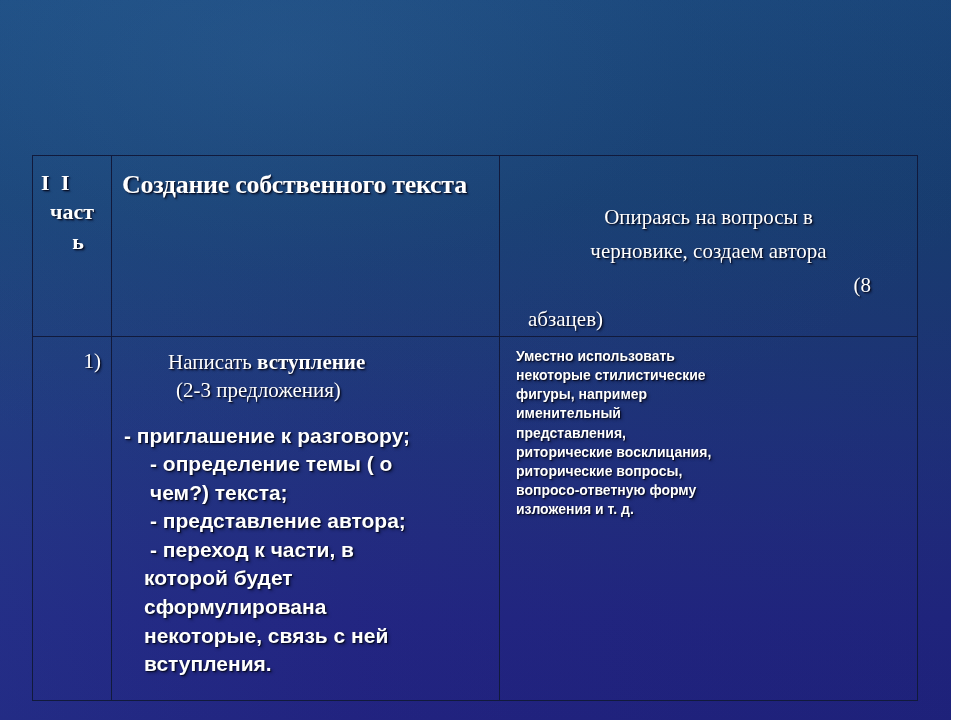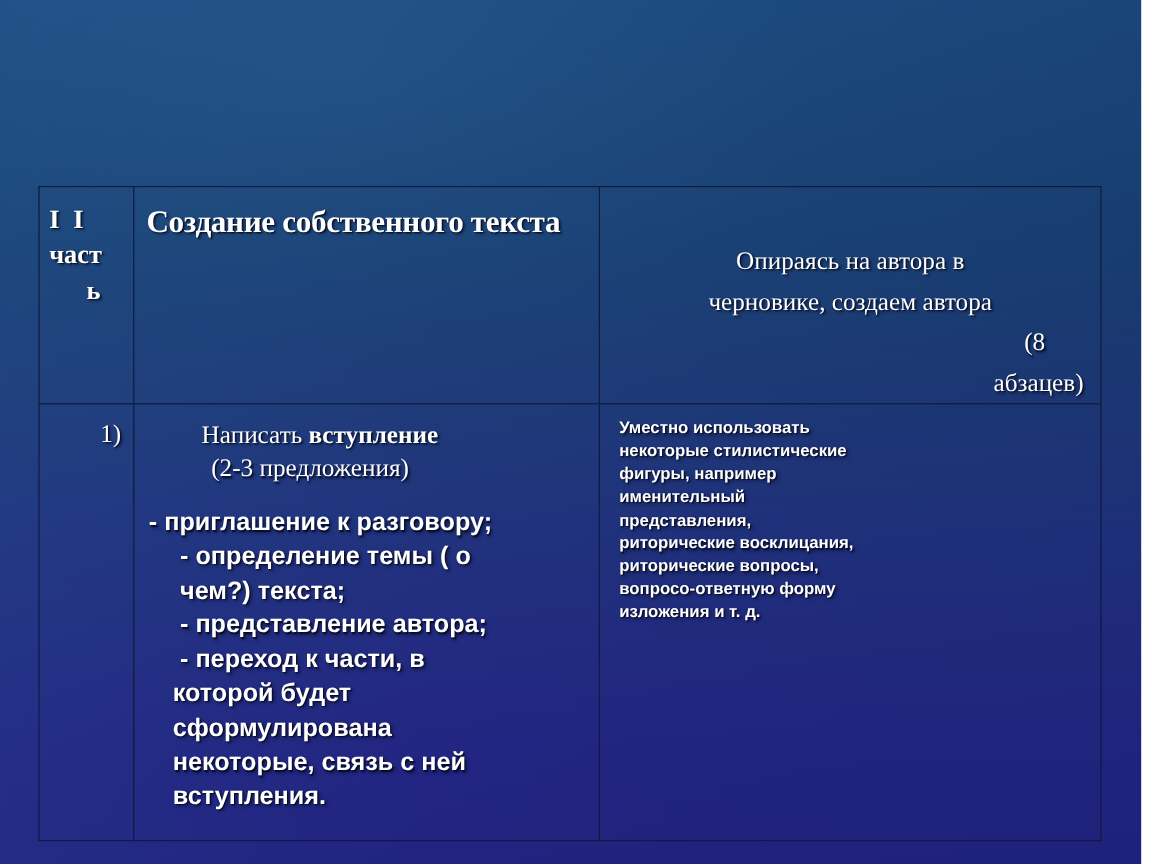--- a/index.html
+++ b/index.html
@@ -99,42 +99,42 @@
   }
 
   
   .cell-part {
     padding: 12px 8px 0 6px;
     font-size: 22px;
     font-weight: bold;
     line-height: 1.33;
   }
   .cell-part .l1 { display: block; text-align: left;   letter-spacing: 3px; padding-left: 2px; }
-  .cell-part .l2 { display: block; text-align: left;   padding-left: 2px; }
+  .cell-part .l2 { display: block; text-align: center;   padding-left: 2px; }
   .cell-part .l3 { display: block; text-align: center; padding-left: 14px; }
 
   
   .cell-title {
     padding: 13px 4px 0 10px;
     font-size: 26px;
     font-weight: bold;
     letter-spacing: -0.3px;
     line-height: 1.2;
   }
 
   
   .cell-note {
     padding: 44px 14px 0 14px;
     font-size: 21px;
     line-height: 1.62;
   }
   .cell-note .n1 { display: block; text-align: center; }
   .cell-note .n2 { display: block; text-align: center; }
   .cell-note .n3 { display: block; text-align: right;  padding-right: 32px; }
-  .cell-note .n4 { display: block; text-align: right;   padding-left: 14px; }
+  .cell-note .n4 { display: block; text-align: left;   padding-left: 14px; }
 
   
   .cell-num {
     padding: 12px 10px 0 0;
     font-size: 21px;
     text-align: right;
     line-height: 1.2;
   }
 
   
@@ -184,21 +184,21 @@
               <span class="l3">ь</span>
             </div>
           </td>
 
           <td class="c2">
             <div class="ser cell-title">Создание собственного текста</div>
           </td>
 
           <td class="c3">
             <div class="ser cell-note">
-              <span class="n1">Опираясь на автора в</span>
+              <span class="n1">Опираясь на вопросы в</span>
               <span class="n2">черновике, создаем автора</span>
               <span class="n3">(8</span>
               <span class="n4">абзацев)</span>
             </div>
           </td>
         </tr>
 
         <tr class="row2">
 
           <td class="c1">

